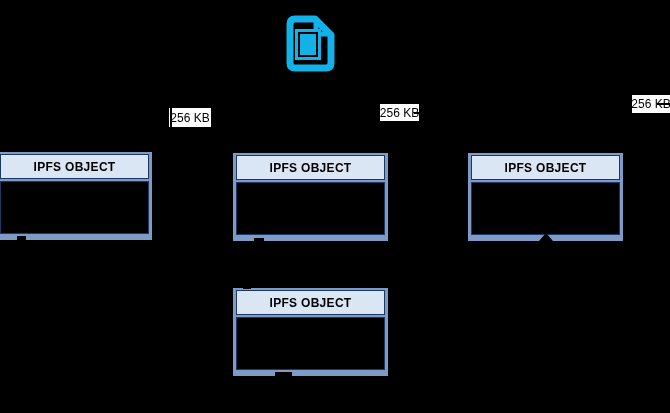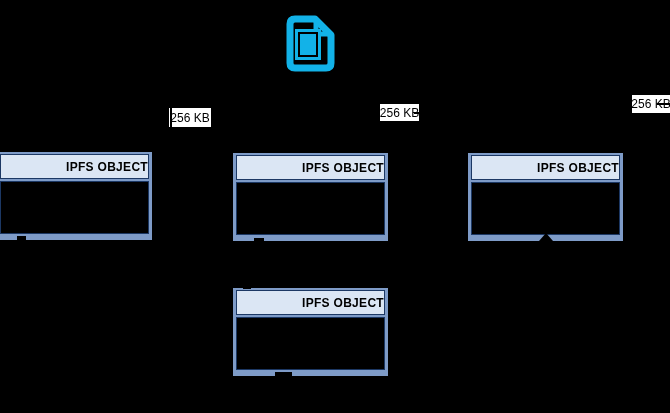--- a/index.html
+++ b/index.html
@@ -21,21 +21,21 @@
   #chip1 .tick{left:1px;top:0;width:2px;height:100%;}
   #chip2 .tick{right:0;top:8px;width:5px;height:2px;}
   #chip3 .tick{right:0;top:8px;width:13px;height:2px;}
   
   .obox{
     position:absolute;width:155px;height:88px;background:#7e9bc7;
     padding:2px 3px 0 3px;box-sizing:border-box;
   }
   .obox-header{
     height:25px;box-sizing:border-box;background:#dbe6f4;
-    border:1.5px solid #1c3864;display:flex;align-items:center;justify-content:flex-end;
+    border:1.5px solid #1c3864;display:flex;align-items:center;justify-content:center;
     font-weight:bold;font-size:12px;color:#000000;letter-spacing:0.3px;
   }
   .obox-body{
     height:53px;box-sizing:border-box;background:#000000;
     border:1.5px solid #1c3864;margin-top:2px;
   }
   #box1{left:-3px;top:152px;}
   #box2{left:233px;top:153px;}
   #box3{left:468px;top:153px;}
   #box4{left:233px;top:288px;}

